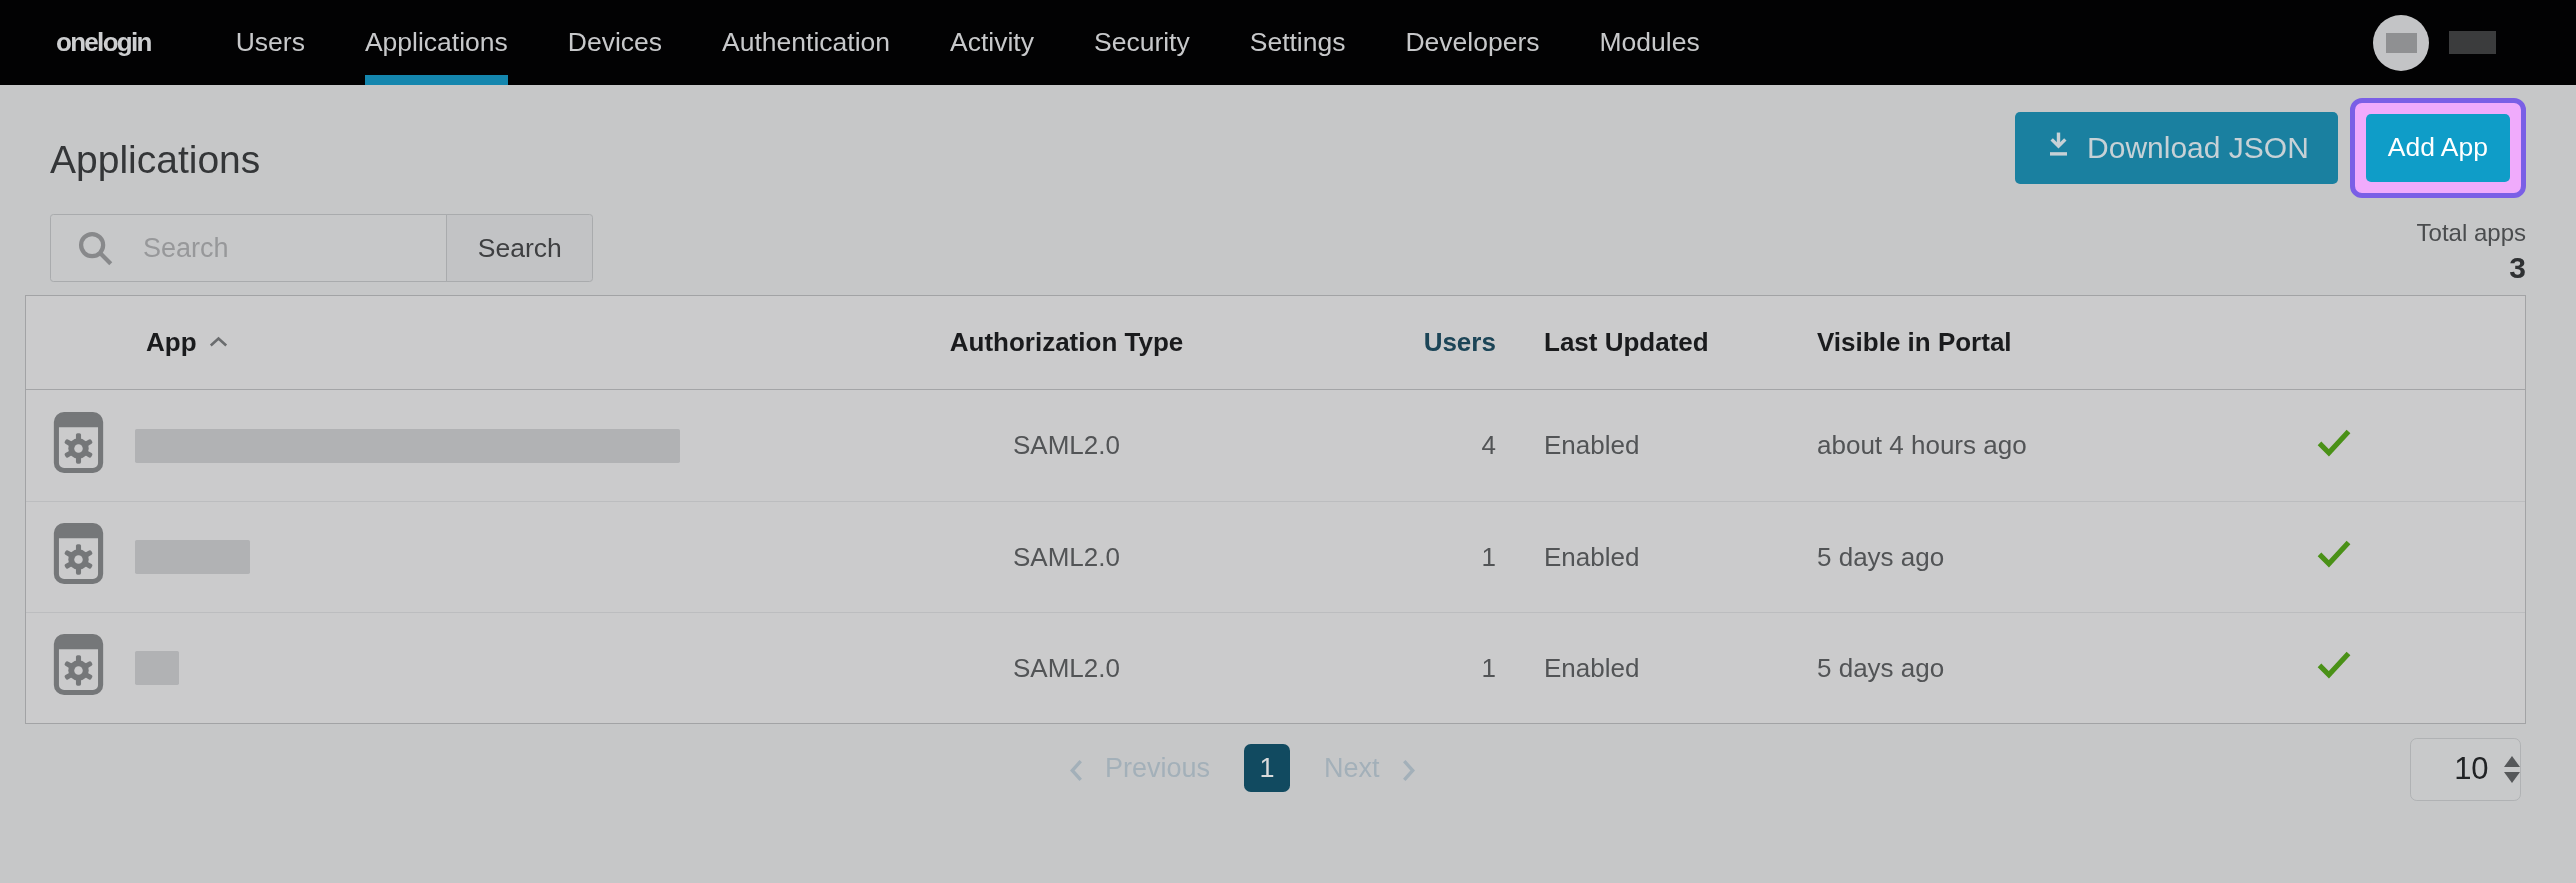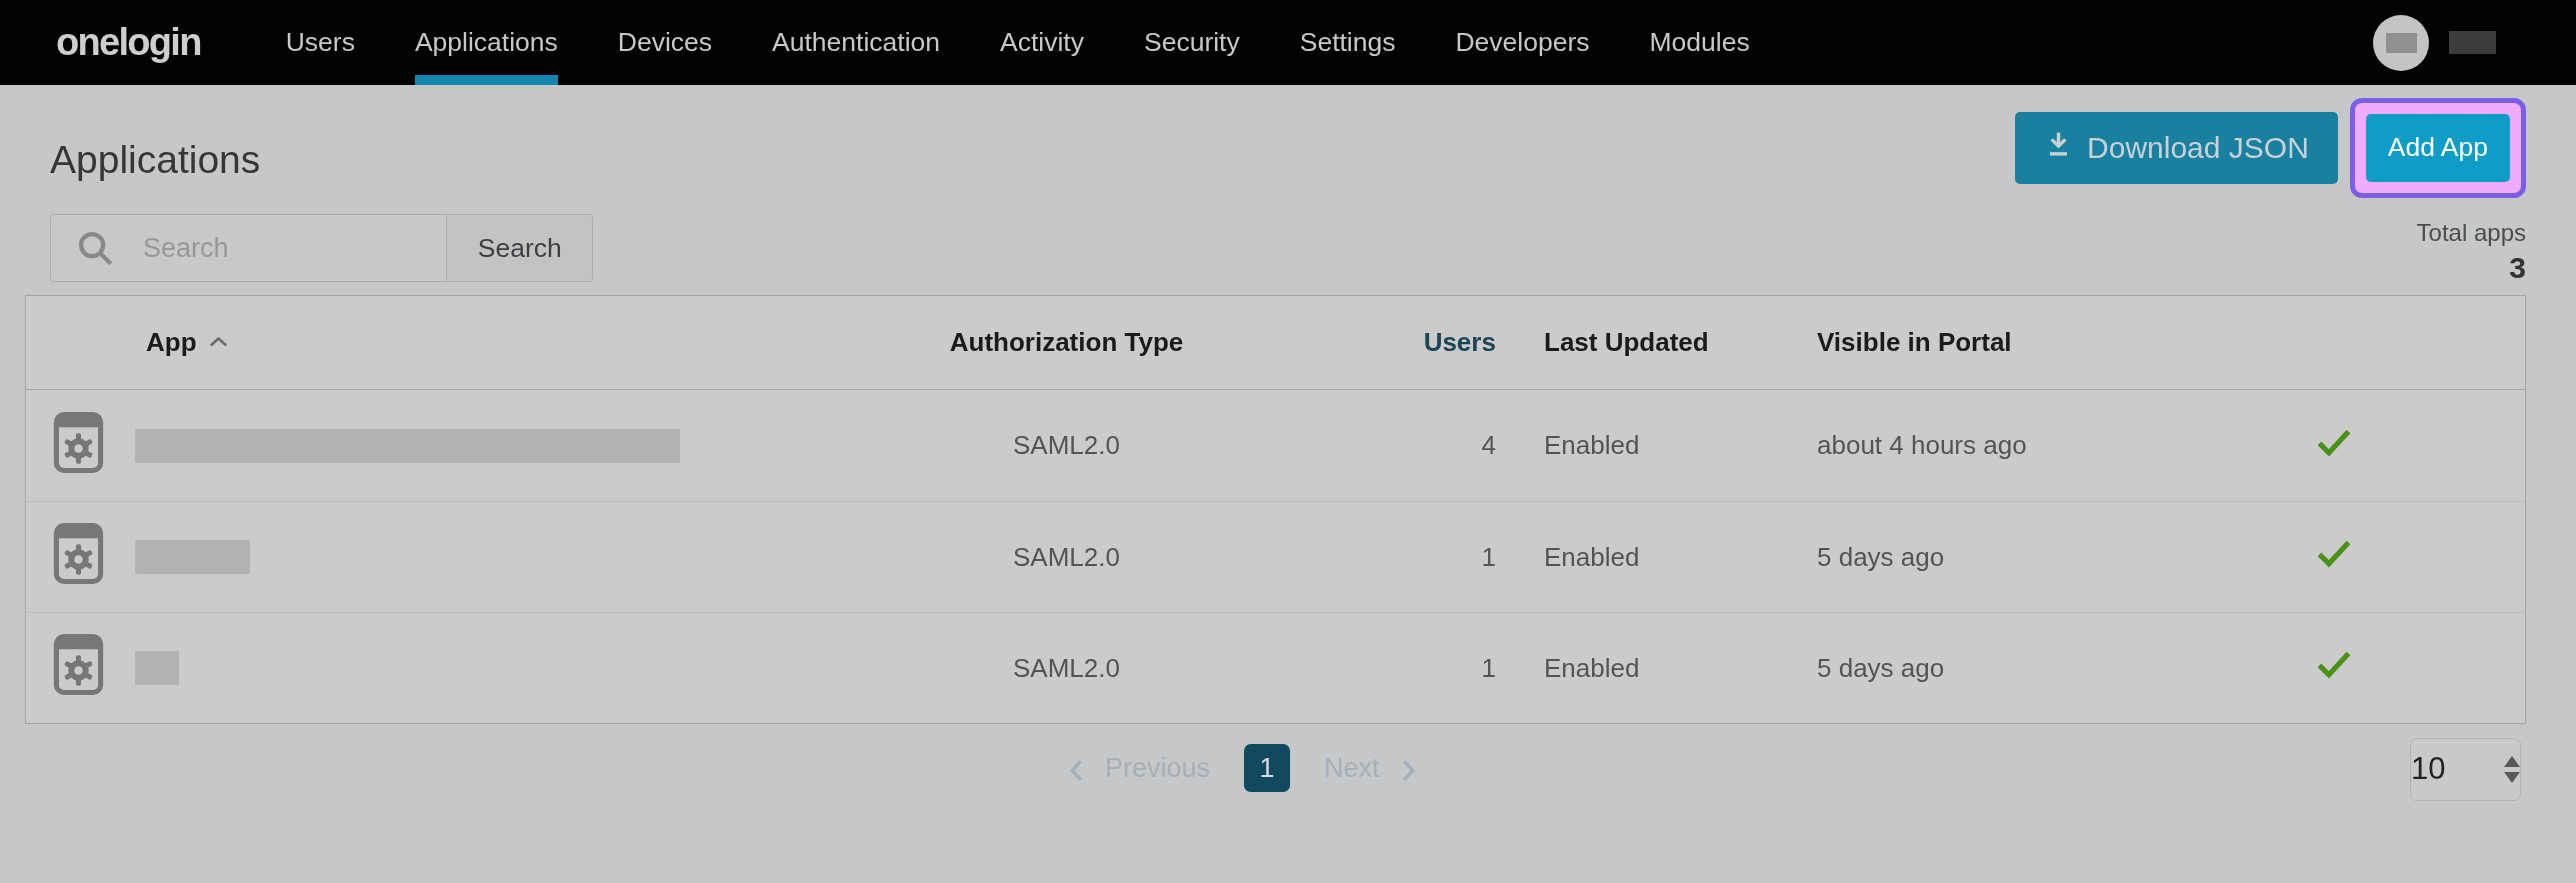--- a/index.html
+++ b/index.html
@@ -10,21 +10,21 @@
     font-family:"Liberation Sans", sans-serif;
   }
 
   
   nav {
     height:85px; background:#020203;
     display:flex; align-items:stretch;
     padding:0 0 0 56px; position:relative;
   }
   .logo {
-    color:#cdced0; font-size:38px; font-weight:700; letter-spacing:-1.7px;
+    color:#cdced0; font-size:26px; font-weight:700; letter-spacing:-1.7px;
     align-self:center; margin-right:85px; cursor:pointer;
   }
   .nav-items { display:flex; gap:60px; height:100%; }
   .nav-item {
     display:flex; align-items:center;
     color:#c7c8ca; font-size:26.5px; cursor:pointer;
     border-top:10.2px solid transparent; border-bottom:10.2px solid transparent;
   }
   .nav-item.active { border-bottom-color:#1486ae; }
   .nav-right {
@@ -119,21 +119,21 @@
   .pager-btn { display:flex; align-items:flex-end; gap:20px; cursor:pointer; }
   .page-current {
     width:46px; height:48px; background:#114a60; border-radius:6.8px;
     color:#d9dbdc; display:flex; align-items:center; justify-content:center;
     font-size:27px; cursor:pointer;
   }
   .page-size {
     position:absolute; right:55px; top:0;
     width:111px; height:63px;
     border:1.7px solid #b0b2b4; border-radius:6.8px;
-    display:flex; align-items:center; justify-content:space-between; gap:15.4px;
+    display:flex; align-items:center; justify-content:flex-end; gap:15.4px;
     font-size:31px; color:#212325; cursor:pointer; background:#c8c9ca;
   }
   .stepper { display:flex; flex-direction:column; align-items:center; }
   .tri-up, .tri-down { display:block; width:0; height:0;
     border-left:8.5px solid transparent; border-right:8.5px solid transparent; }
   .tri-up { border-bottom:11px solid #56585a; margin-bottom:5.1px; }
   .tri-down { border-top:11px solid #56585a; }
 </style>
 </head>
 <body>

